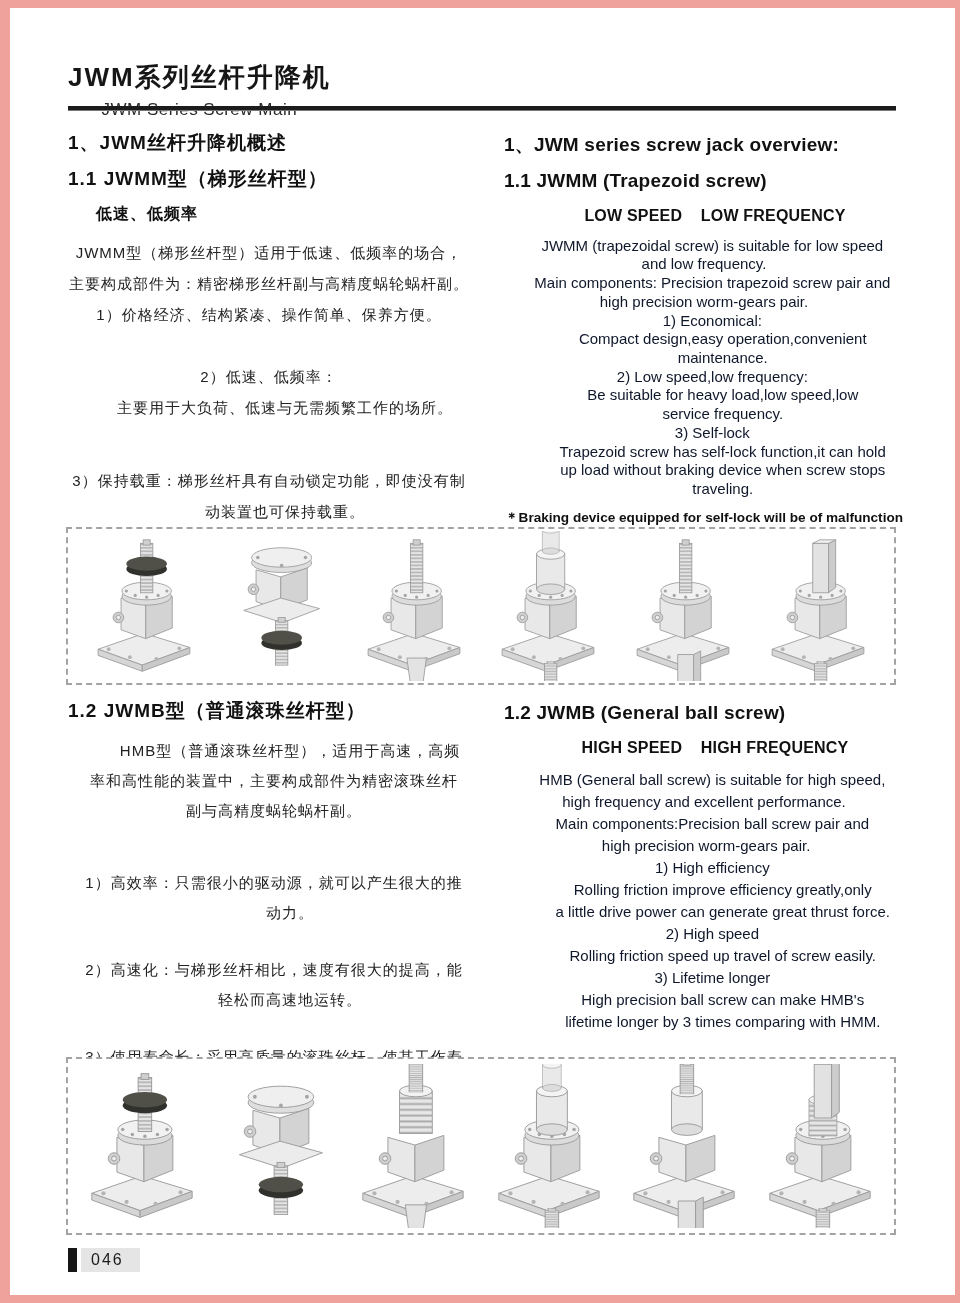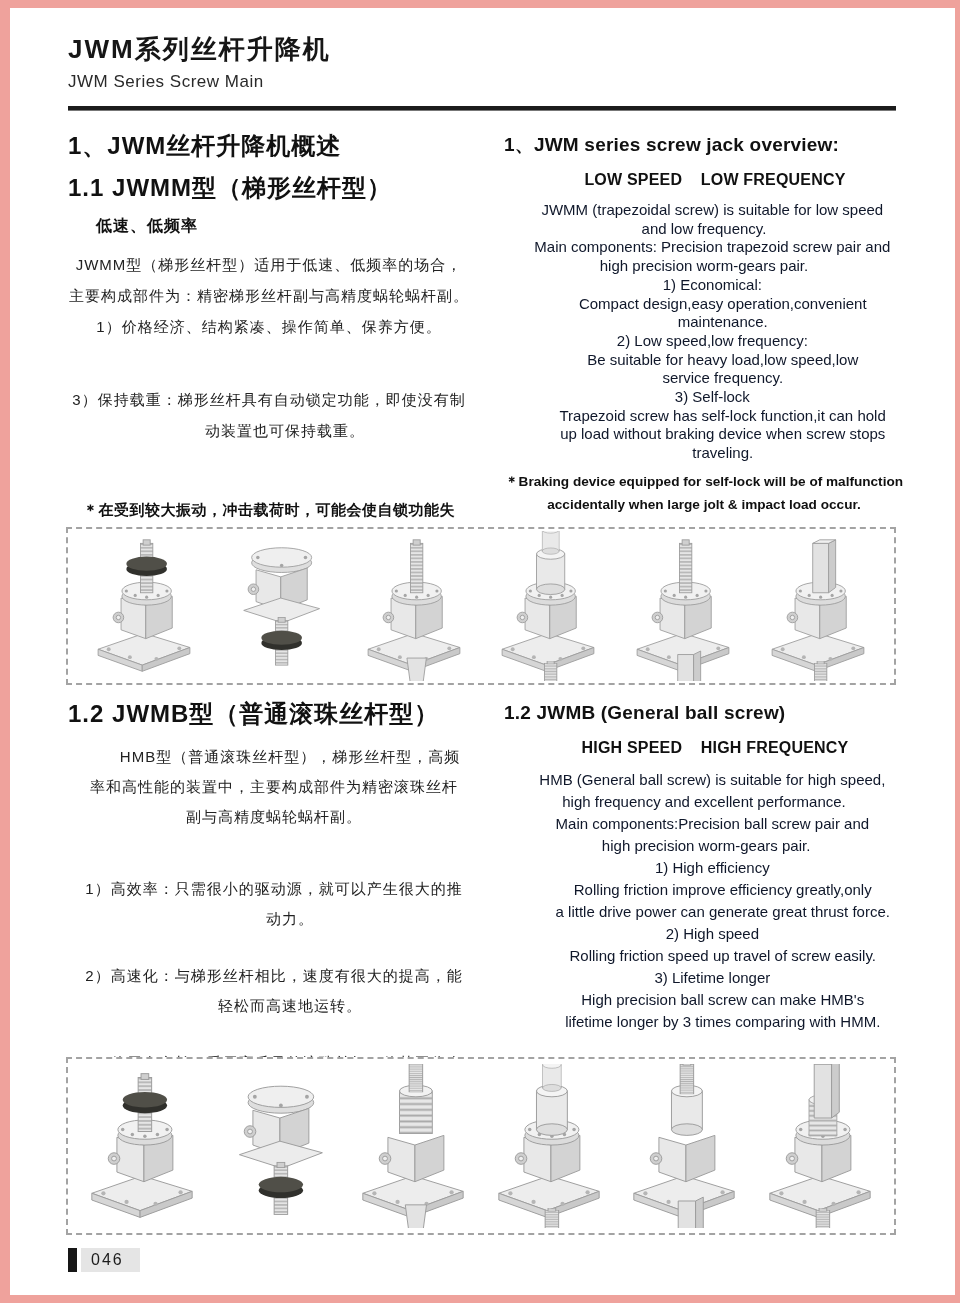--- a/index.html
+++ b/index.html
@@ -7,21 +7,21 @@
         background:#fff;border:8px solid #efa29c;border-left-width:10px;border-right-width:5px;
         font-family:"Liberation Sans","DejaVu Sans",sans-serif;color:#1f1f1f;overflow:hidden;}
   .abs{position:absolute;}
   .pre{white-space:pre;text-align:center;}
   
   .hdr-title{font-size:26px;font-weight:bold;color:#161616;letter-spacing:2px;}
   .hdr-sub{font-size:17px;color:#2a2a2a;margin-top:5px;letter-spacing:0.5px;}
   .rule{height:4px;background:#1c1c1c;border-bottom:1px solid #777;}
   
   .col{line-height:1.2;}
-  h2.cn,h3.cn{font-size:24px;font-weight:bold;color:#111;margin:0 0 13px 0;letter-spacing:1px;}
+  h2.cn,h3.cn{font-size:19px;font-weight:bold;color:#111;margin:0 0 13px 0;letter-spacing:1px;}
   h2.en,h3.en{font-size:19px;font-weight:bold;color:#111;margin:0 0 13px 16px;letter-spacing:0.2px;}
   .h4cn{font-size:16px;font-weight:bold;color:#111;margin:0 0 14px 28px;letter-spacing:1px;}
   .h4en{font-size:16px;font-weight:bold;color:#111;margin:0 0 12px 22px;letter-spacing:0.2px;}
   .pcn{font-size:15px;line-height:31px;letter-spacing:1px;color:#222;}
   .pcn.item{margin-top:31px;}
   .notecn{font-size:15px;font-weight:bold;line-height:27px;letter-spacing:0.5px;color:#101010;margin-top:50px;}
   .notecn.single{font-size:14px;margin-top:24px;}
   .pen{font-size:15px;line-height:18.7px;color:#0f172a;}
   .noteen{font-size:13.6px;font-weight:bold;line-height:23px;color:#101010;margin-top:7px;}
   
@@ -97,41 +97,44 @@
         <ellipse cx="63" cy="30" rx="7" ry="3.5" fill="#cfcfcf" stroke="#9c9c9c"></ellipse>
       </g>
       <g id="g-bellow">
         <rect x="46" y="6" width="34" height="44" fill="#e7e7e7" stroke="#9c9c9c"></rect>
         <rect x="46" y="6" width="34" height="44" fill="url(#pat-rib)"></rect>
         <ellipse cx="63" cy="6" rx="17" ry="6" fill="#f2f2f2" stroke="#9c9c9c"></ellipse>
       </g>
     </defs>
   </svg>
 
-  <div class="abs" style="left:58px;top:24px;">
+  <div class="abs" style="left:58px;top:52px;text-align:center;">
     <div class="hdr-title">JWM系列丝杆升降机</div>
     <div class="hdr-sub">JWM Series Screw Main</div>
   </div>
   <div class="abs rule" style="left:58px;top:98px;width:828px;"></div>
 
   <div class="abs col" style="left:58px;top:124px;width:402px;">
     <h2 class="cn">1、JWM丝杆升降机概述</h2>
     <h3 class="cn">1.1 JWMM型（梯形丝杆型）</h3>
     <div class="h4cn">低速、低频率</div>
     <div class="pcn pre">JWMM型（梯形丝杆型）适用于低速、低频率的场合，
 主要构成部件为：精密梯形丝杆副与高精度蜗轮蜗杆副。
 1）价格经济、结构紧凑、操作简单、保养方便。</div>
+    <div class="pcn pre item">2）低速、低频率：
+　　主要用于大负荷、低速与无需频繁工作的场所。</div>
     <div class="pcn pre item" style="margin-top:42px;">3）保持载重：梯形丝杆具有自动锁定功能，即使没有制
 　　动装置也可保持载重。</div>
     <div class="notecn pre">＊在受到较大振动，冲击载荷时，可能会使自锁功能失
 效，此时请外加制动装置。</div>
   </div>
 
   <div class="abs col" style="left:478px;top:126px;width:432px;">
     <h2 class="en">1、JWM series screw jack overview:</h2>
+    <h3 class="en">1.1 JWMM (Trapezoid screw)</h3>
     <div class="h4en pre">LOW SPEED    LOW FREQUENCY</div>
     <div class="pen pre">    JWMM (trapezoidal screw) is suitable for low speed
 and low frequency.
     Main components: Precision trapezoid screw pair and
 high precision worm-gears pair.
     1) Economical:
          Compact design,easy operation,convenient
          maintenance.
     2) Low speed,low frequency:
          Be suitable for heavy load,low speed,low
@@ -201,21 +204,21 @@
           <use href="#g-housing"></use>
           <use href="#g-cap"></use>
       <use href="#g-square" transform="translate(0,2)"></use>
       <use href="#g-screw" transform="translate(0,138) scale(1,0.45)"></use>
     </g>
       </svg>
   </div>
 
   <div class="abs col" style="left:58px;top:692px;width:412px;">
     <h3 class="cn">1.2 JWMB型（普通滚珠丝杆型）</h3>
-    <div class="pcn pre" style="line-height:30px;">　　HMB型（普通滚珠丝杆型），梯形丝杆型，高频
+    <div class="pcn pre" style="line-height:30px;">　　HMB型（普通滚珠丝杆型），适用于高速，高频
 率和高性能的装置中，主要构成部件为精密滚珠丝杆
 副与高精度蜗轮蜗杆副。</div>
     <div class="pcn pre" style="line-height:30px;margin-top:42px;">1）高效率：只需很小的驱动源，就可以产生很大的推
 　　动力。</div>
     <div class="pcn pre" style="line-height:30px;margin-top:27px;">2）高速化：与梯形丝杆相比，速度有很大的提高，能
 　　轻松而高速地运转。</div>
     <div class="pcn pre" style="line-height:30px;margin-top:27px;">3）使用寿命长：采用高质量的滚珠丝杆，使其工作寿
 　　命提高3倍以上。</div>
     <div class="notecn single pre">＊本身无自锁功能，需外加制动装置或选择带有制动的驱动源。</div>
   </div>

